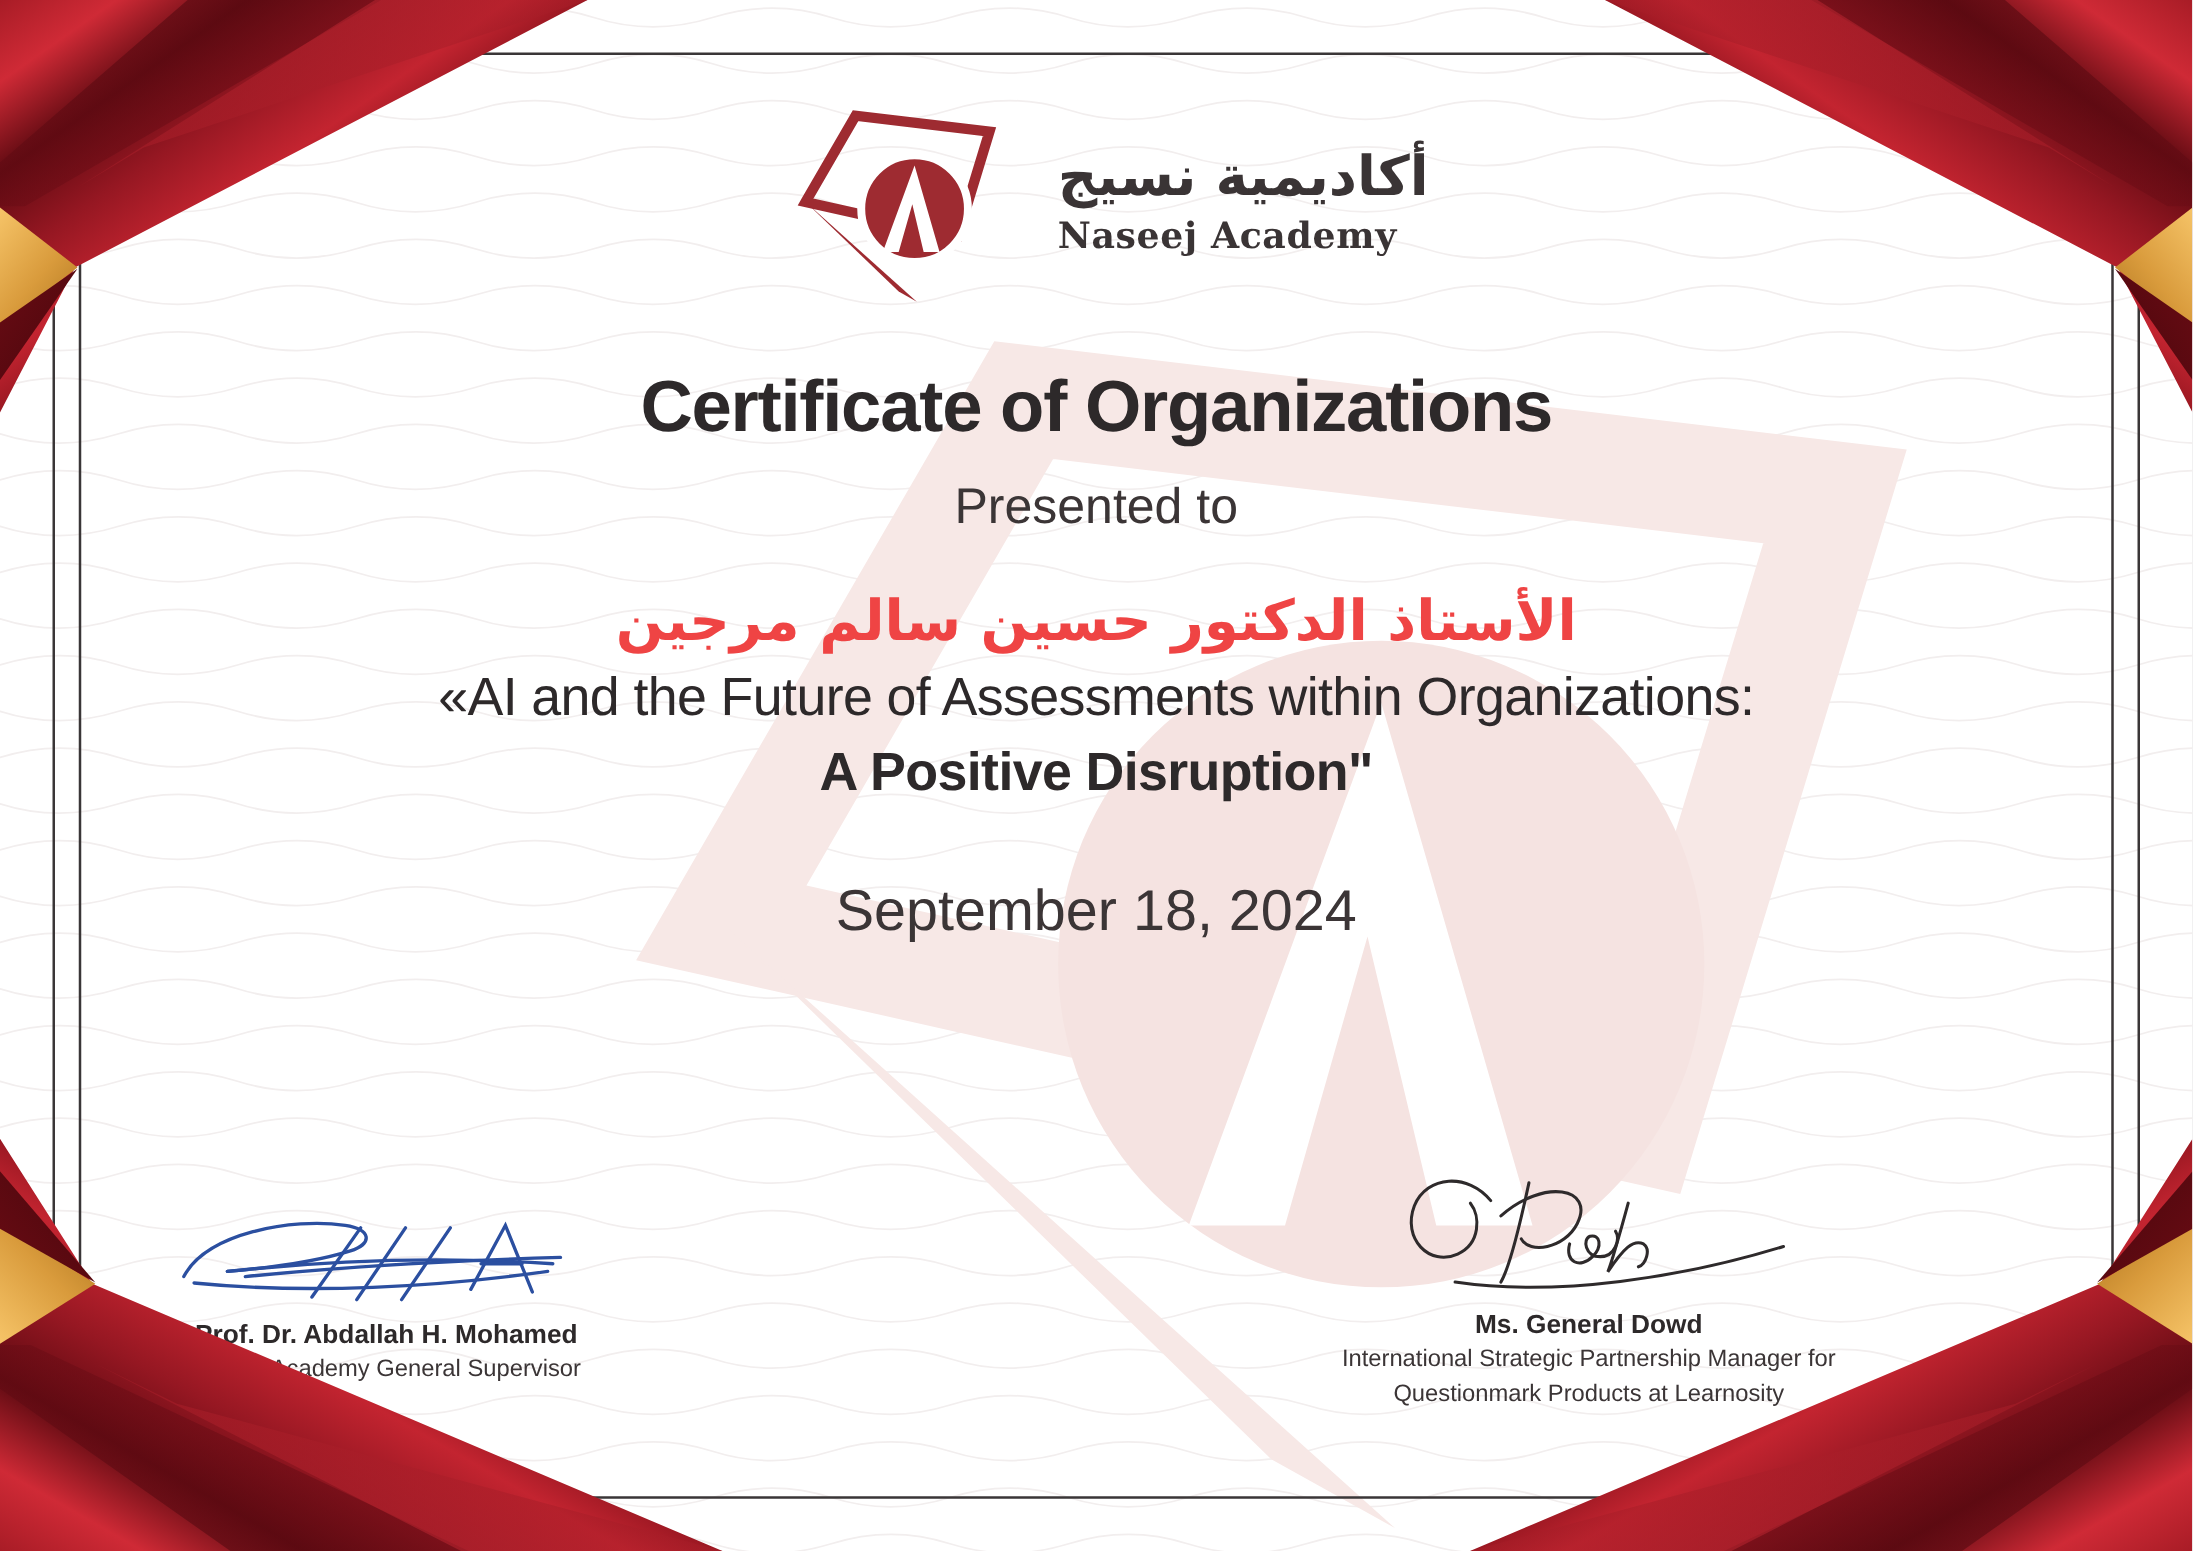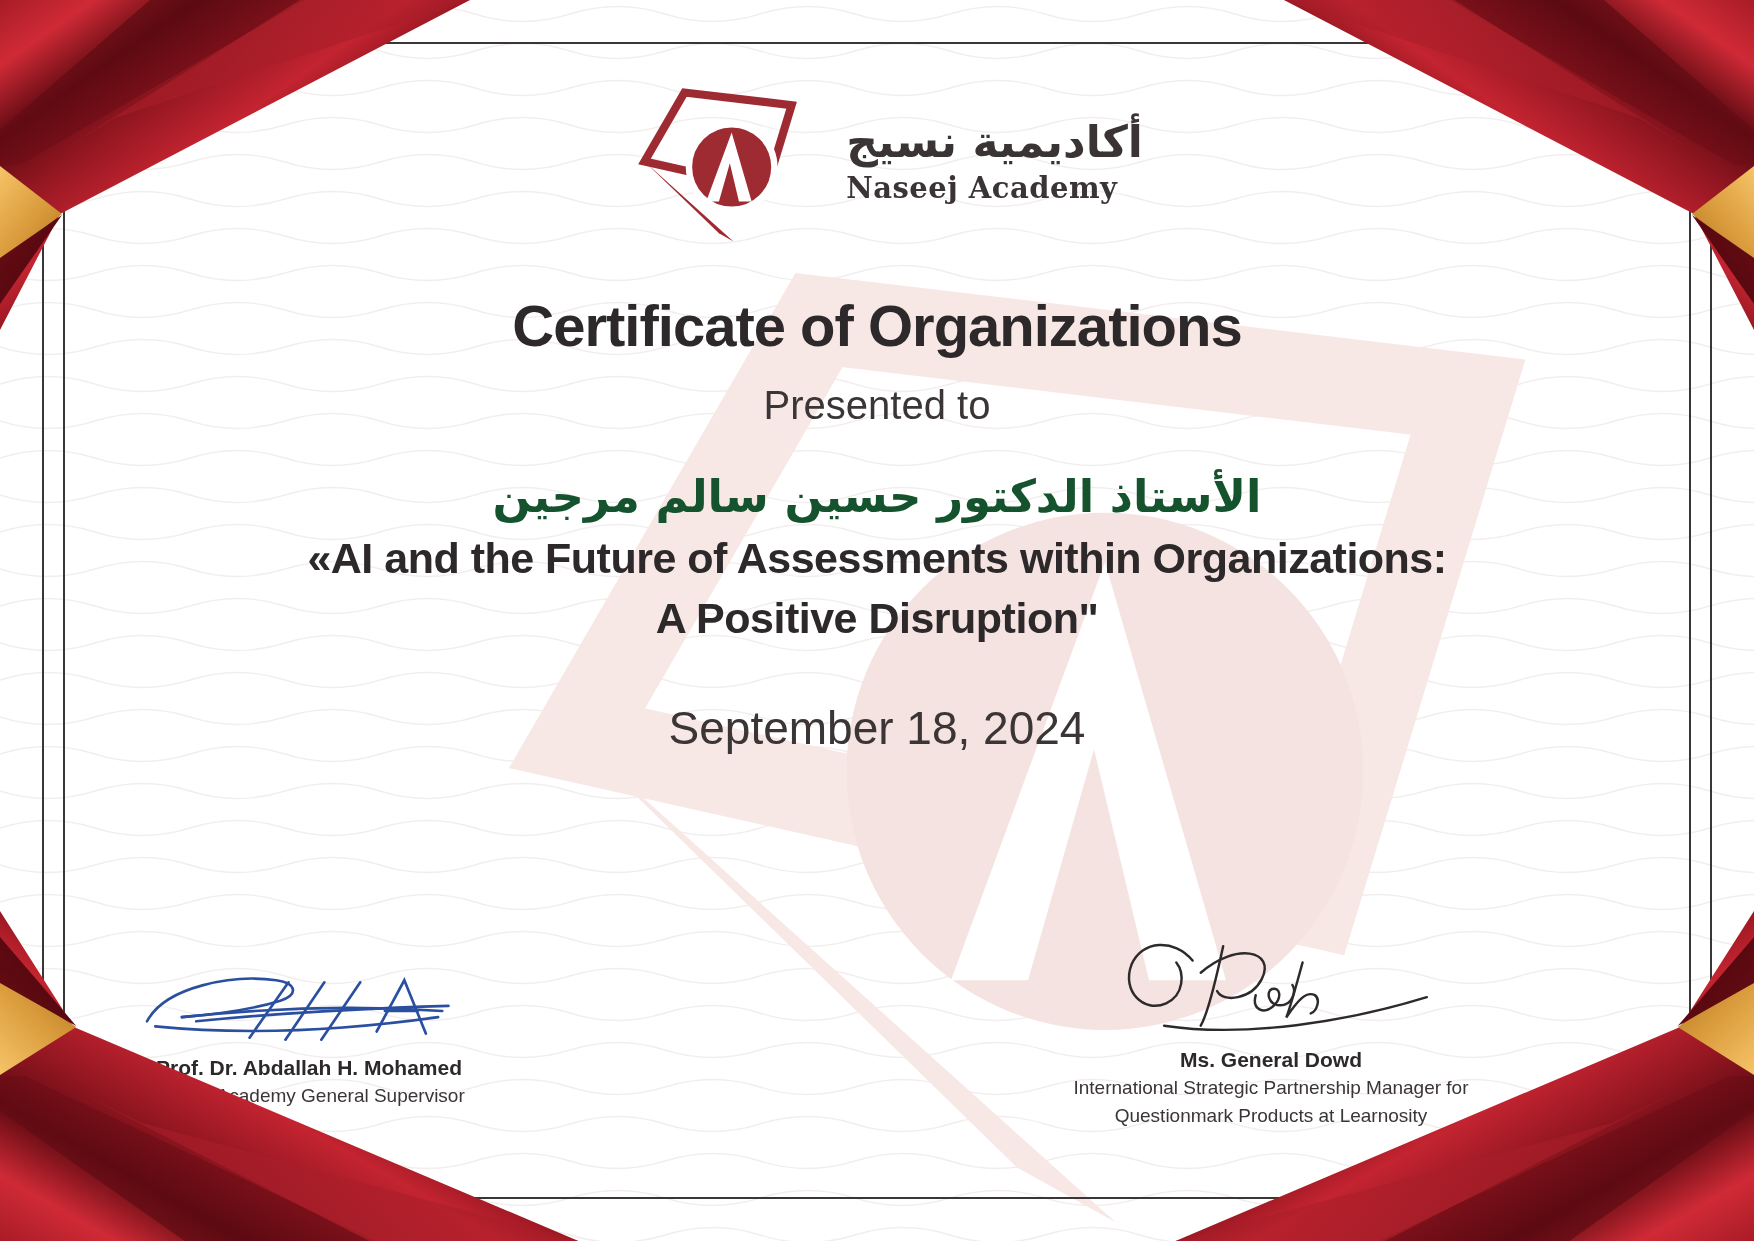--- a/index.html
+++ b/index.html
@@ -25,23 +25,23 @@
   .logo-mark{width:205px;height:168px;}
   .logo-text{display:flex;flex-direction:column;align-items:flex-start;}
   .logo-ar{font-family:"DejaVu Sans",sans-serif;font-size:44px;font-weight:600;color:#3a3435;
            direction:rtl;line-height:1.05;letter-spacing:1px;}
   .logo-en{font-family:"DejaVu Serif",serif;font-size:29px;font-weight:700;color:#3a3435;
            margin-top:6px;letter-spacing:.5px;}
 
   .cert-title{margin-top:46px;font-size:58px;font-weight:700;color:#2d292a;letter-spacing:-1px;}
   .presented{margin-top:24px;font-size:40px;font-weight:400;color:#3b3536;}
   .recipient{margin-top:42px;font-family:"DejaVu Sans",sans-serif;direction:rtl;
-             font-size:45px;font-weight:700;color:#14532d;}
+             font-size:45px;font-weight:700;color:#ef4444;}
   .attendance{margin-top:39px;font-size:40px;font-weight:400;color:#3b3536;}
-  .webinar1{margin-top:11px;font-size:43px;font-weight:700;color:#2d292a;letter-spacing:-.5px;}
+  .webinar1{margin-top:11px;font-size:43px;font-weight:400;color:#2d292a;letter-spacing:-.5px;}
   .webinar2{margin-top:11px;font-size:43px;font-weight:700;color:#2d292a;letter-spacing:-.5px;}
   .date{margin-top:58px;font-size:46px;font-weight:400;color:#3b3536;}
 
   .sig-row{margin-top:auto;width:100%;box-sizing:border-box;display:flex;
            justify-content:space-between;align-items:flex-end;
            padding:0 180px 62px 36px;}
   .sig-block{display:flex;flex-direction:column;align-items:center;text-align:center;}
   .sig-left{width:420px;margin-bottom:20px;}
   .sig-right{width:480px;}
   .sig-name{font-size:21px;font-weight:700;color:#2d292a;margin-top:4px;}

